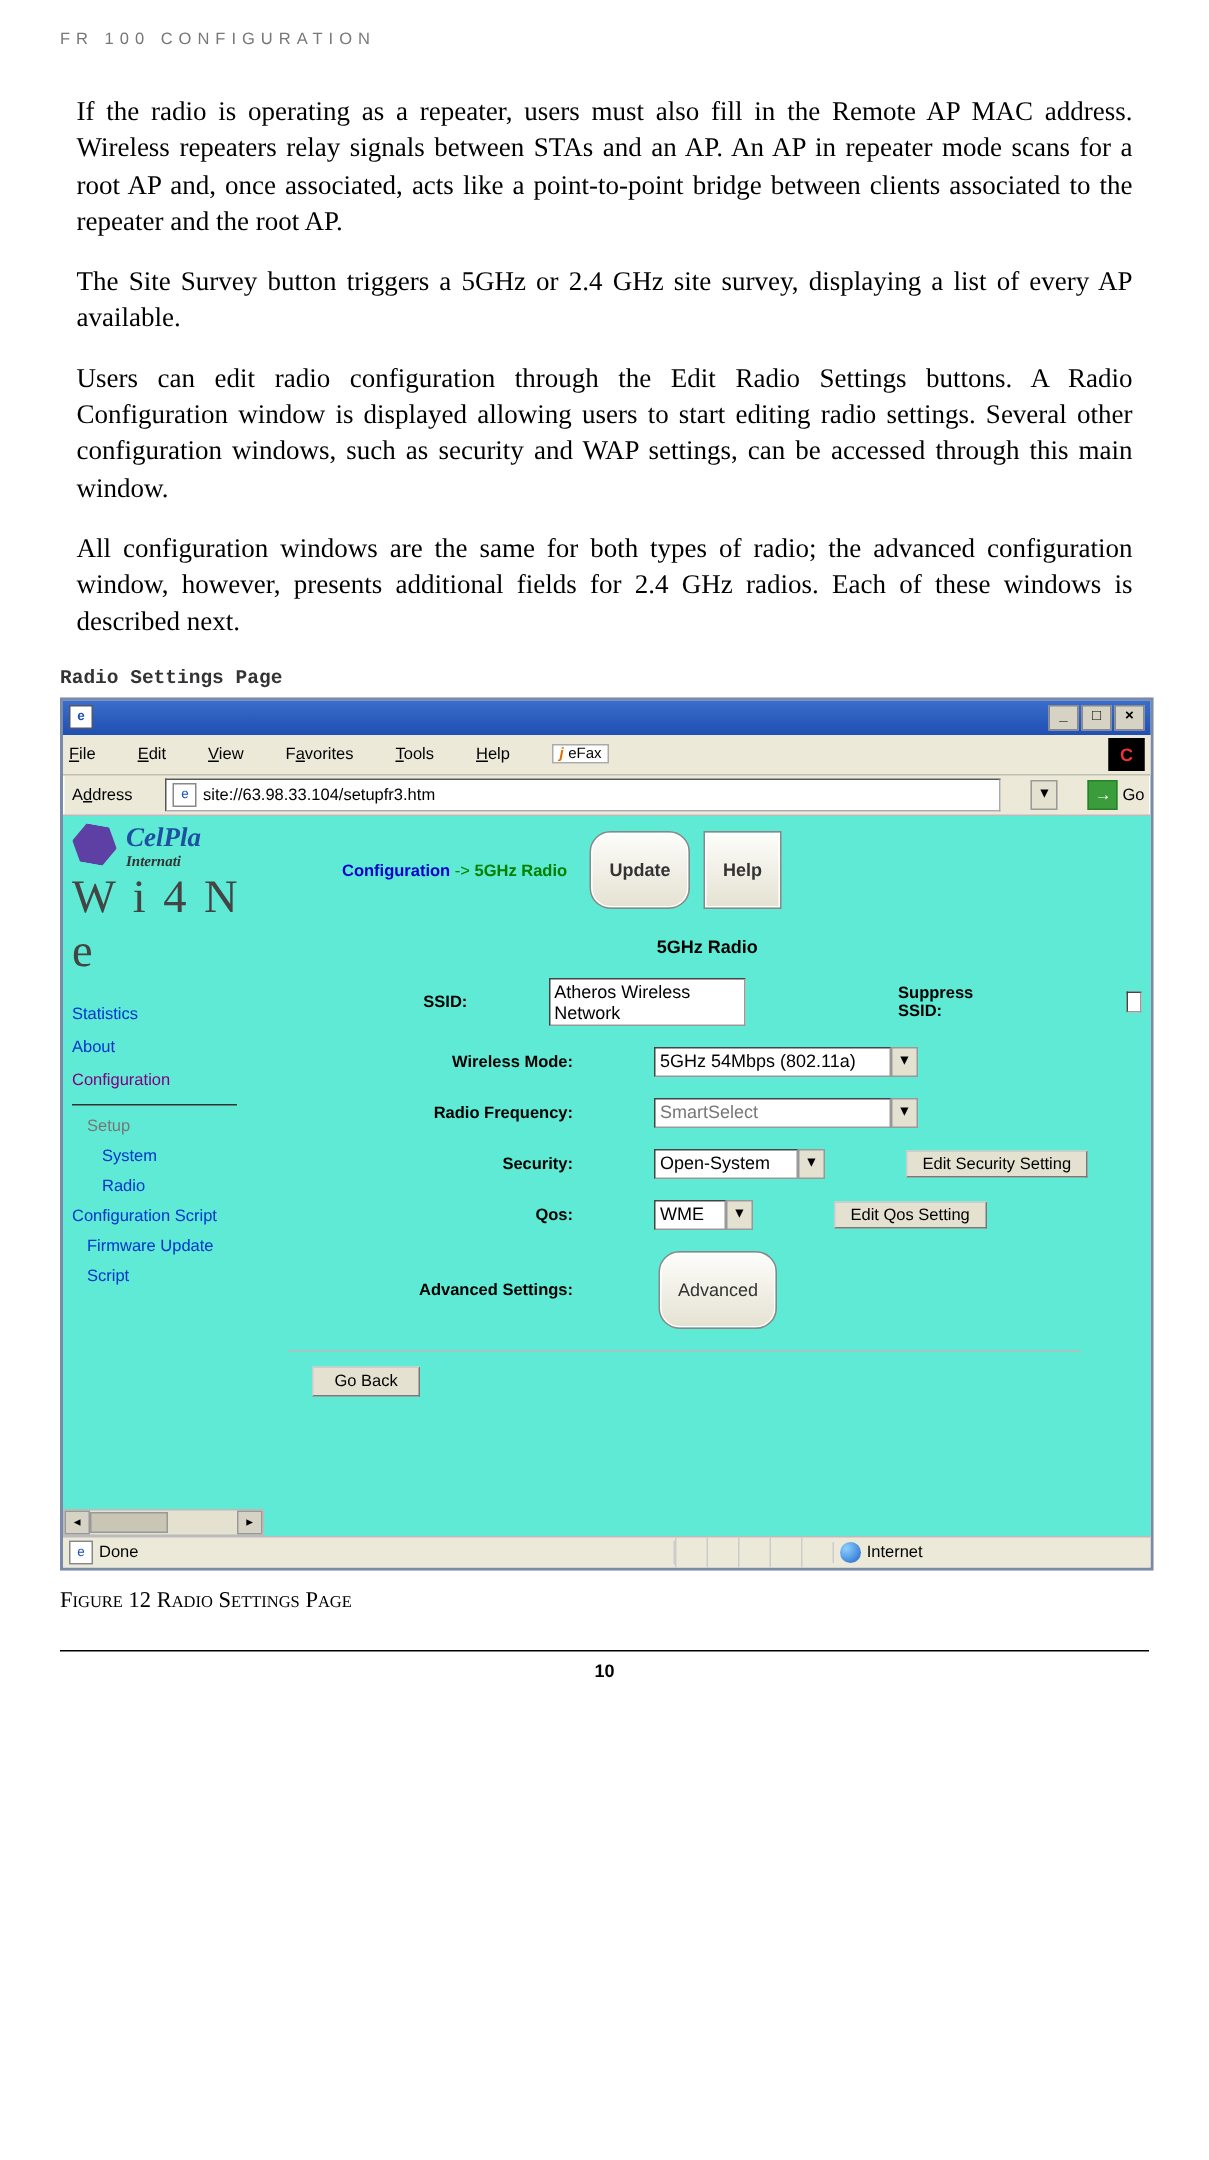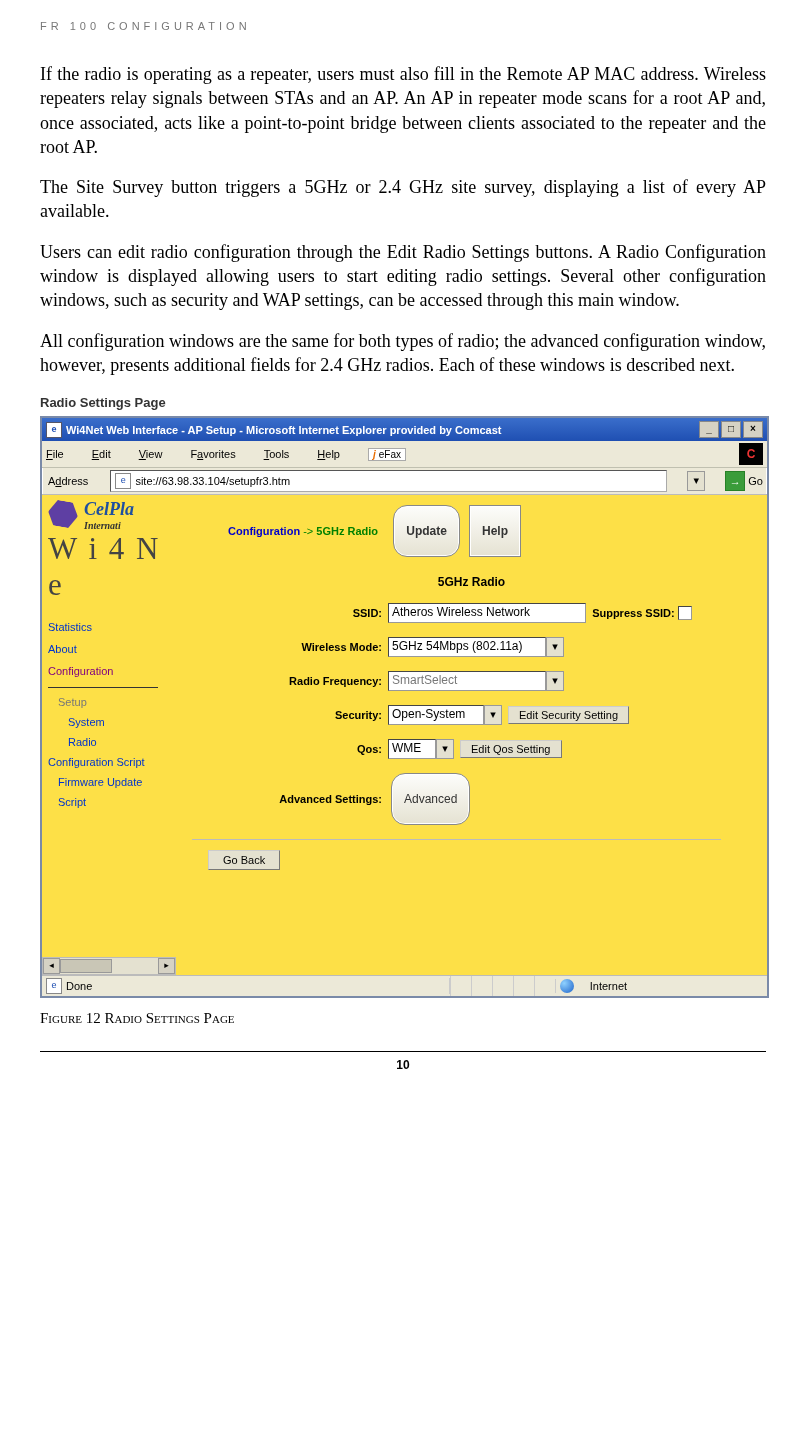--- a/index.html
+++ b/index.html
@@ -17,24 +17,24 @@
     font-family: Verdana, Geneva, sans-serif;
     font-size: 11px;
     letter-spacing: 4px;
     color: #777;
     margin-bottom: 30px;
   }
   .body-text {
     font-size: 18px;
     line-height: 1.35;
     text-align: justify;
-    margin: 16px 0;
+    margin: 16px 11px;
   }
   .subhead {
-    font-family: Liberation Sans, sans-serif;
+    font-family: Liberation Mono, monospace;
     font-size: 13px;
     font-weight: bold;
     color: #333;
     margin-top: 18px;
     margin-bottom: 6px;
   }
   .caption {
     font-family: Garamond, serif;
     font-size: 15px;
     font-variant: small-caps;
@@ -103,21 +103,21 @@
   .addrbar .lbl { padding:0 2px; }
   .addrbar .url {
     flex:1; background:#fff; border:1px inset #aaa; padding:2px 4px; display:flex; align-items:center; gap:4px;
   }
   .addrbar .url .pic { display:inline-block; width:14px; height:14px; border:1px solid #888; background:#fff; color:#1f4fb2; font-size:9px; text-align:center; line-height:13px;}
   .addrbar .dd { width:16px; height:18px; background:#e4e1d0; border:1px solid #999; text-align:center; line-height:16px; }
   .addrbar .go { display:flex; align-items:center; gap:3px; }
   .addrbar .go .arrow { width:18px; height:18px; background:#3a9c3a; color:#fff; text-align:center; line-height:18px; border:1px solid #278127; }
 
   .content {
-    display:flex; background:#fde047; min-height:480px; position:relative;
+    display:flex; background:#5eead4; min-height:480px; position:relative;
   }
   .sidebar {
     width:130px; padding:6px 4px 4px 6px; font-family: Verdana, sans-serif; font-size:11px;
   }
   .logomark {
     width:30px; height:26px; background:#5e3fa3; transform: rotate(10deg); margin-bottom:4px;
     clip-path: polygon(25% 0%, 75% 0%, 100% 50%, 75% 100%, 25% 100%, 0% 50%);
   }
   .wi4 { font-family:"Times New Roman",serif; font-size:31px; letter-spacing:2px; color:#444; margin:2px 0 18px 0;}
   .navlink { color:#0033cc; margin:10px 0; display:block; }
@@ -140,61 +140,60 @@
   .breadcrumb .cfg { color:#0000cc; }
   .breadcrumb .arr { color:#008000; font-weight:normal;}
   .breadcrumb .rad { color:#008000; }
   .btn-round {
     display:inline-block; border:1px solid #888; border-radius:14px; background: linear-gradient(#fdfdfb,#e5e2d2);
     padding:18px 12px; font-family:Tahoma,sans-serif; font-size:12px; color:#333; margin:0 3px;
     box-shadow: inset 0 0 0 1px #fff;
   }
   .btn-round.help { border-radius:0; }
   .radio-title { text-align:center; font-weight:bold; font-size:12px; margin:18px 0 6px 0;}
-  .form-row { display:flex; align-items:center; margin:14px 0;}
+  .form-row { display:flex; align-items:center; margin:14px 0;gap:48px;}
   .form-row .lab { width:200px; text-align:right; font-weight:bold; font-size:11px; padding-right:6px;}
   .inputbox { background:#fff; border:1px inset #999; padding:1px 3px; font-size:12px; min-height:16px; display:inline-block;}
   .select { display:inline-flex; align-items:center;}
   .select .dd { width:16px; height:18px; background:#e4e1d0; border:1px solid #999; text-align:center; line-height:16px;}
   .btn-flat { background:#e4e1d0; border:1px outset #ccc; padding:2px 10px; font-size:11px; margin-left:6px; display:inline-block;}
   .hr-thin { border:none; border-top:1px solid #bbb; margin:10px 40px 10px 10px;}
   .checkbox { display:inline-block; width:12px; height:12px; border:1px inset #999; background:#fff; vertical-align:middle;}
 
   .hscroll { position:absolute; left:0; bottom:0; display:flex; align-items:center; height:16px; background:#e4e1d0; width:132px; border:1px solid #bbb;}
   .hscroll .ar { width:15px; height:14px; background:#d6d2c4; border:1px solid #999; text-align:center; line-height:12px; font-size:9px;}
   .hscroll .thumb { width:50px; height:12px; background:#c9c6b6; border:1px solid #999;}
   .hscroll .track { flex:1; }
 
   .statusbar {
     display:flex; align-items:center; border-top:1px solid #bbb; background:#ece9d8; height:20px;
   }
   .statusbar .done { flex:0 0 55%; display:flex; align-items:center; gap:4px; padding:0 4px; border-right:1px solid #ccc;}
   .statusbar .done .pic{display:inline-block;width:14px;height:14px;border:1px solid #888;background:#fff;color:#1f4fb2;font-size:9px;text-align:center;line-height:13px;}
   .statusbar .seg { width:20px; border-left:1px solid #ccc; height:100%;}
-  .statusbar .zone { flex:1; display:flex; align-items:center; gap:16px; padding:0 4px; border-left:1px solid #ccc;}
+  .statusbar .zone { flex:1; display:flex; align-items:center; gap:4px; padding:0 4px; border-left:1px solid #ccc;}
   .statusbar .globe { width:14px; height:14px; border-radius:50%; background: radial-gradient(circle at 30% 30%,#8fd1ff,#1e63c9);}
 </style>
 </head>
 <body>
 
 <div class="page">
   <div class="running-header">FR 100 CONFIGURATION</div>
 
   <p class="body-text">If the radio is operating as a repeater, users must also fill in the Remote AP MAC address. Wireless repeaters relay signals between STAs and an AP. An AP in repeater mode scans for a root AP and, once associated, acts like a point-to-point bridge between clients associated to the repeater and the root AP.</p>
   <p class="body-text">The Site Survey button triggers a 5GHz or 2.4 GHz site survey, displaying a list of every AP available.</p>
   <p class="body-text">Users can edit radio configuration through the Edit Radio Settings buttons. A Radio Configuration window is displayed allowing users to start editing radio settings. Several other configuration windows, such as security and WAP settings, can be accessed through this main window.</p>
   <p class="body-text">All configuration windows are the same for both types of radio; the advanced configuration window, however, presents additional fields for 2.4 GHz radios. Each of these windows is described next.</p>
 
   <div class="subhead">Radio Settings Page</div>
 
   <div class="ie-window">
     <div class="titlebar">
       <div class="left">
         <span class="ie-icon">e</span>
-        <span>Wi4Net Web Interface - AP Setup - Microsoft Internet Explorer provided by Comcast</span>
       </div>
       <div class="btns">
         <span>_</span>
         <span>□</span>
         <span>×</span>
       </div>
     </div>
 
     <div class="menubar">
       <span><u>F</u>ile</span>

